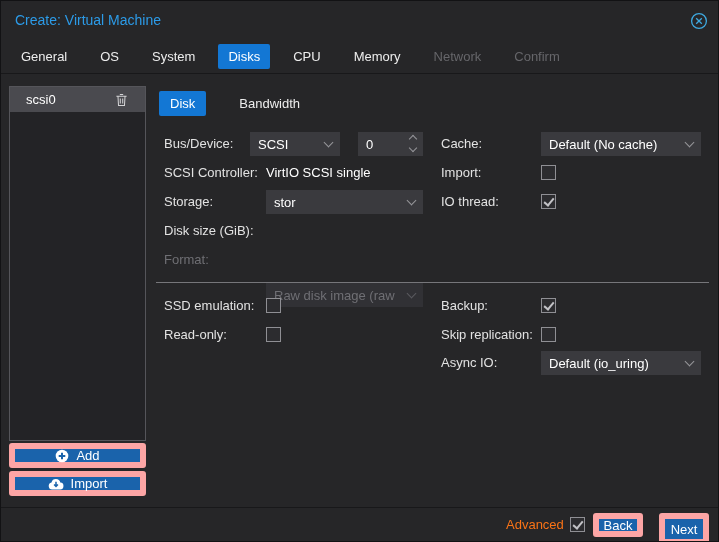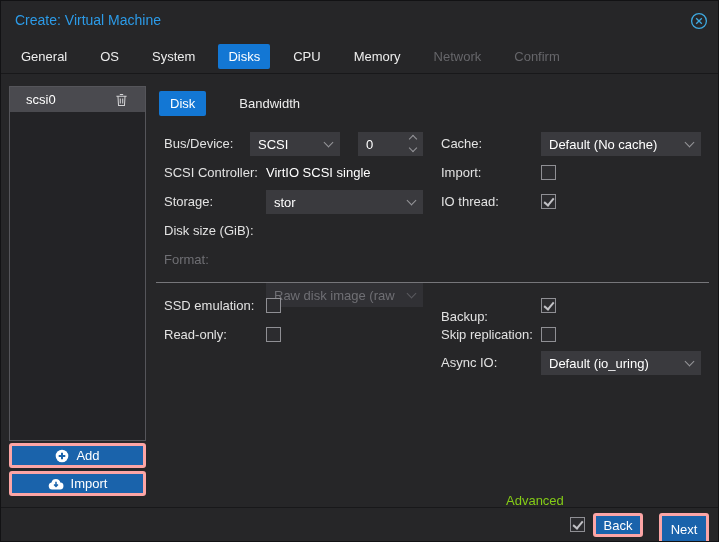--- a/index.html
+++ b/index.html
@@ -19,21 +19,21 @@
   .tab.disabled{color:#66666a;cursor:default;}
   .tab-sep{position:absolute;left:0;top:72px;width:719px;height:1px;background:#18181a;}
   
   .list-panel{position:absolute;left:8px;top:85px;width:137px;height:355px;
     background:#232326;border:1px solid #55555a;box-sizing:border-box;}
   .list-item{height:25px;display:flex;align-items:center;padding:0 16px;color:#fff;cursor:pointer;}
   .list-item.selected{background:#4a4a4f;}
   .list-item .li-label{flex:1;}
   .trash{width:14px;height:15px;display:flex;align-items:center;cursor:pointer;}
   
-  .btn{background:#1a63ab;border:3px solid #fca5a5;border-radius:3px;color:#fff;
+  .btn{background:#1a63ab;border:6px solid #fca5a5;border-radius:3px;color:#fff;
     display:flex;align-items:center;justify-content:center;gap:7px;font-size:13px;
     box-sizing:border-box;cursor:pointer;}
   .add-btn{position:absolute;left:8px;top:442px;width:137px;height:25px;}
   .import-btn{position:absolute;left:8px;top:470px;width:137px;height:25px;}
   
   .detail-tabs{position:absolute;left:158px;top:90px;display:flex;gap:22px;align-items:center;}
   .dtab{padding:5px 11px;border-radius:2px;color:#ededed;cursor:pointer;}
   .dtab.active{background:#1377d4;color:#fff;}
   
   .flabel{position:absolute;line-height:24px;color:#e2e2e2;white-space:nowrap;}
@@ -50,21 +50,21 @@
   .spin .up{transform:rotate(-135deg);}
   .spin .dn{transform:rotate(45deg);}
   
   .cb{position:absolute;width:15px;height:15px;border:1px solid #8f8f94;background:#2c2c2f;
     box-sizing:border-box;cursor:pointer;}
   .cb.checked::after{content:"";position:absolute;left:4px;top:1px;width:4px;height:8px;
     border-right:2px solid #c2c2c6;border-bottom:2px solid #c2c2c6;transform:rotate(40deg);}
   .form-sep{position:absolute;left:155px;top:281px;width:553px;height:1px;background:#76767a;}
   
   .footer-sep{position:absolute;left:0;top:506px;width:719px;height:1px;background:#18181a;}
-  .adv-label{position:absolute;left:505px;top:488px;line-height:24px;color:#84cc16;text-align:right;}
+  .adv-label{position:absolute;left:505px;top:512px;line-height:24px;color:#f97316;text-align:right;}
   .adv-cb{left:569px;top:516px;}
   .back-btn{position:absolute;left:592px;top:512px;width:50px;height:24px;}
   .next-btn{position:absolute;left:658px;top:512px;width:50px;height:32px;}
 </style>
 </head>
 <body>
 
 <div class="window">
 
   <div class="title">Create: Virtual Machine</div>
@@ -158,21 +158,21 @@
   <div class="flabel dis" style="left:163px;top:247px">Format:</div>
   <div class="field dis" style="left:265px;top:247px;width:157px">
     <span>Raw disk image (raw</span>
     <span class="chev"></span>
   </div>
 
   <div class="form-sep"></div>
 
   <div class="flabel" style="left:163px;top:293px">SSD emulation:</div>
   <div class="cb" style="left:265px;top:297px"></div>
-  <div class="flabel" style="left:440px;top:304px">Backup:</div>
+  <div class="flabel" style="left:440px;top:293px">Backup:</div>
   <div class="cb checked" style="left:540px;top:297px"></div>
 
   <div class="flabel" style="left:163px;top:322px">Read-only:</div>
   <div class="cb" style="left:265px;top:326px"></div>
   <div class="flabel" style="left:440px;top:322px">Skip replication:</div>
   <div class="cb" style="left:540px;top:326px"></div>
 
   <div class="flabel" style="left:440px;top:350px">Async IO:</div>
   <div class="field" style="left:540px;top:350px;width:160px">
     <span>Default (io_uring)</span>

